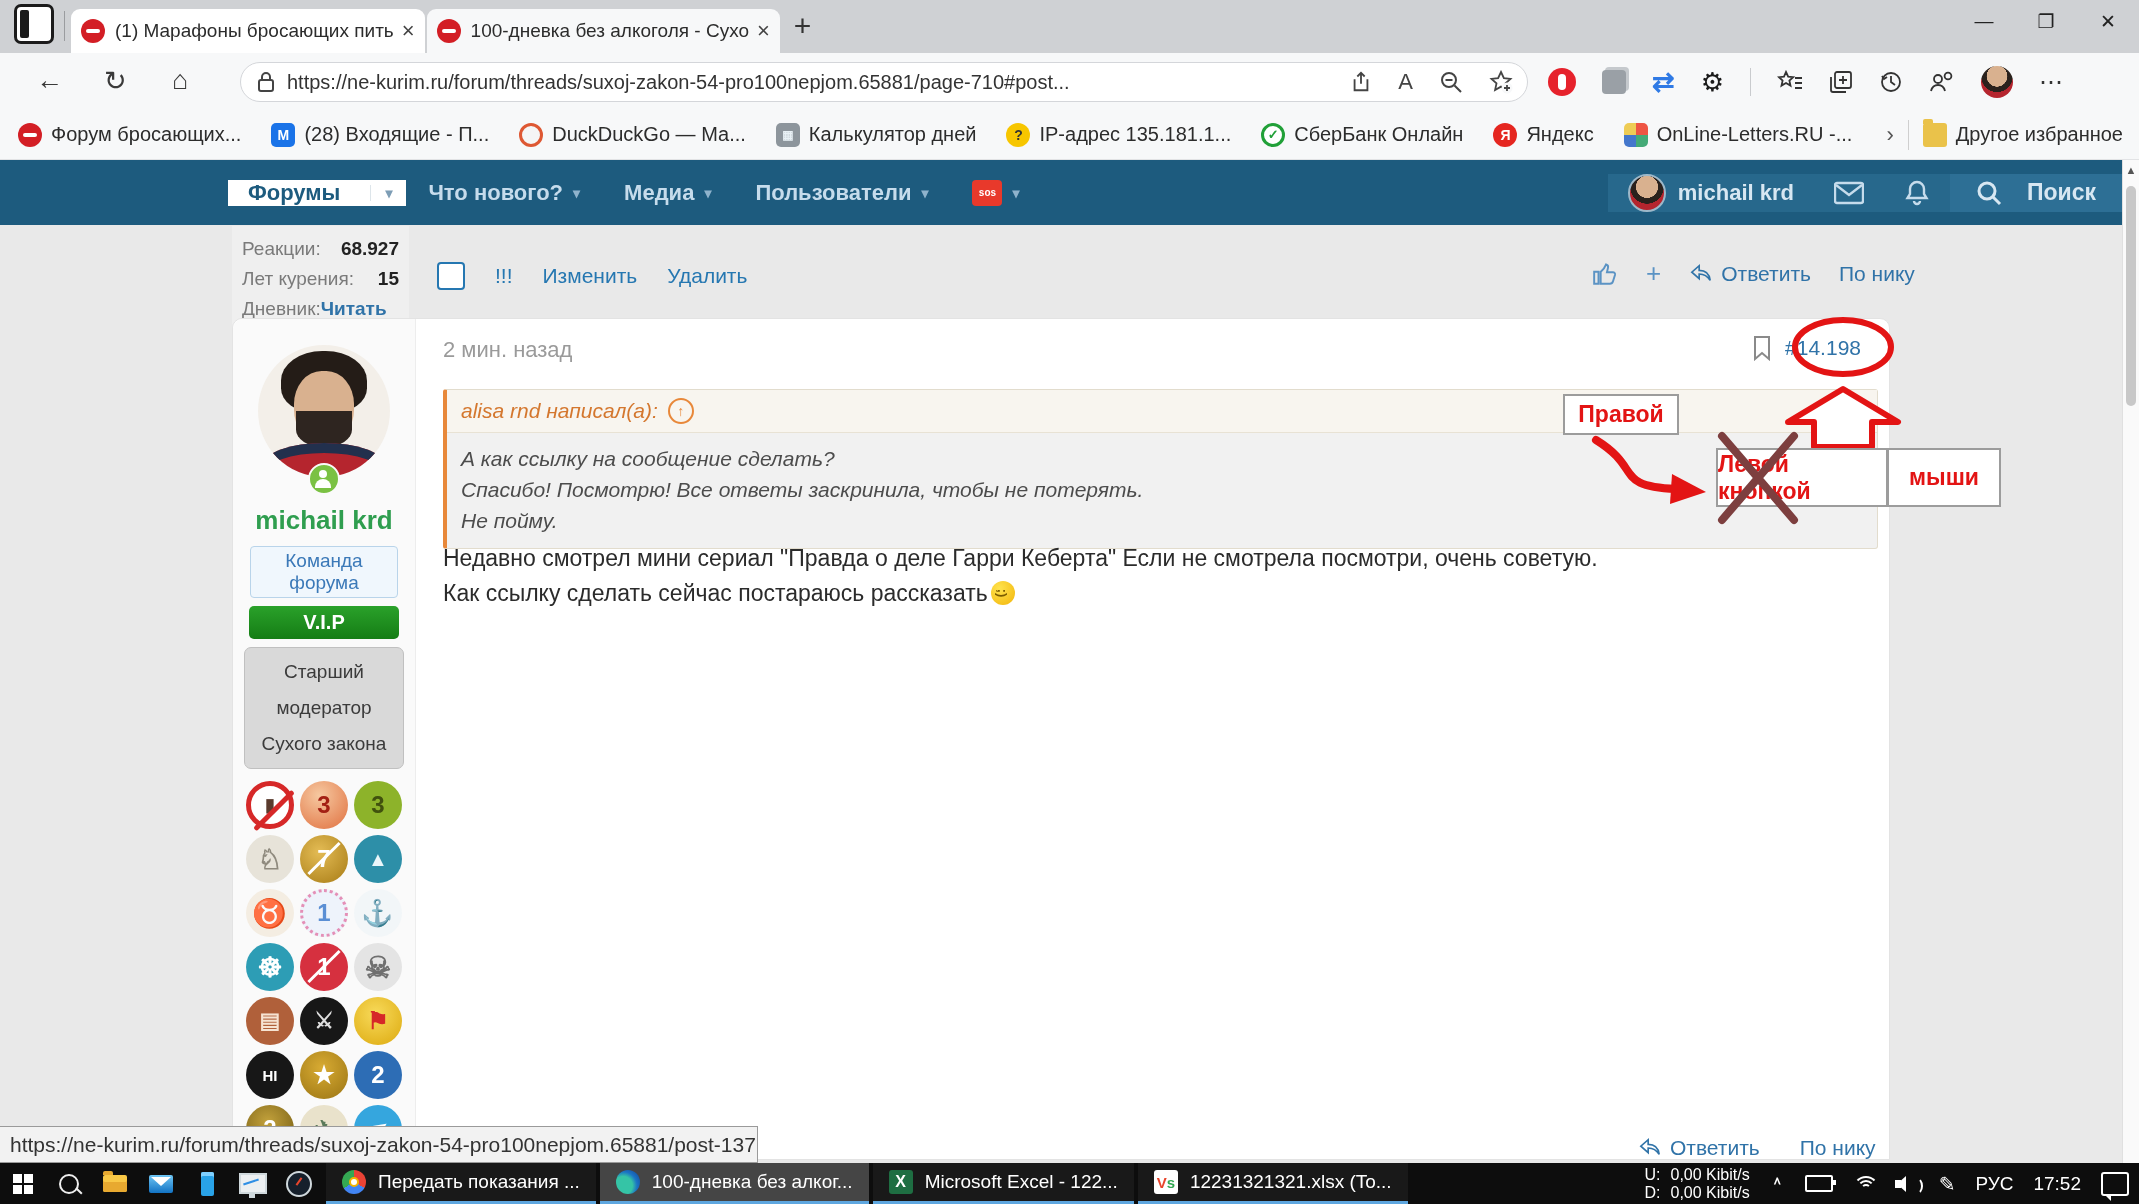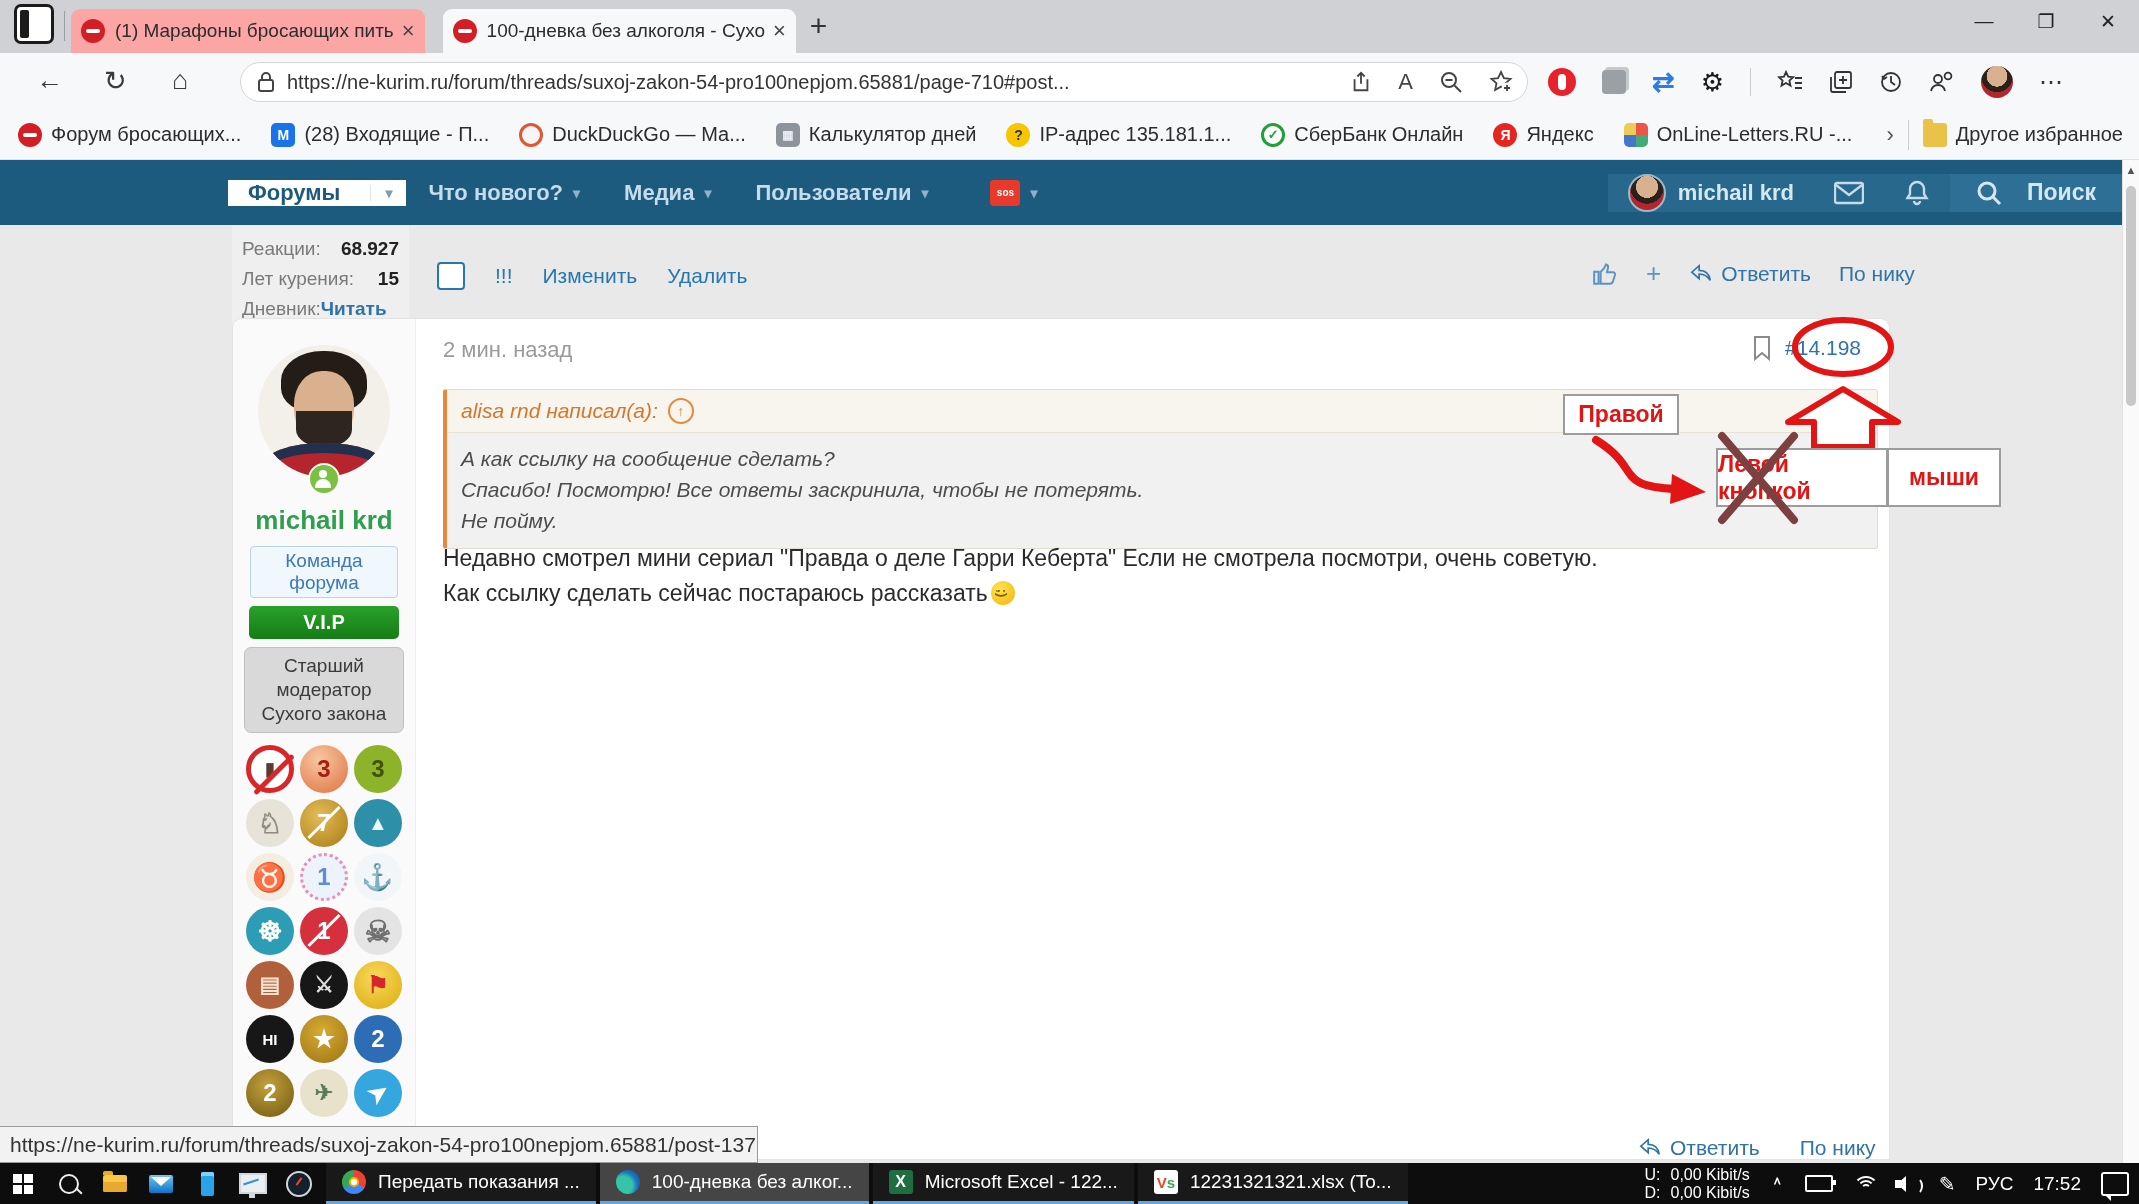--- a/index.html
+++ b/index.html
@@ -5,21 +5,21 @@
   html,body{margin:0;padding:0;background:#888;}
   .root{position:relative;width:2139px;height:1204px;overflow:hidden;
         font-family:"Liberation Sans",sans-serif;background:#e9e9e9;}
 
   
   .titlebar{position:absolute;left:0;top:0;width:2139px;height:53px;background:#cfd1d4;display:flex;align-items:flex-end;}
   .tabctl{width:34px;height:34px;margin:0 10px 9px 14px;border:3px solid #1b1b1b;border-radius:7px;position:relative;background:#fff;}
   .tabctl:before{content:"";position:absolute;left:3px;top:3px;bottom:3px;width:9px;background:#1b1b1b;border-radius:2px;}
   .tbdiv{width:1px;height:30px;background:#9a9c9f;margin:0 6px 12px 0;}
   .tab{display:flex;align-items:center;height:44px;border-radius:9px 9px 0 0;padding:0 10px;max-width:370px;min-width:330px;}
-  .tab.inactive{background:#fca5a5;margin-right:18px;}
+  .tab.inactive{background:#ffffff;margin-right:2px;}
   .tab.active{background:#f7f8f9;}
   .fav{flex:0 0 24px;height:24px;border-radius:50%;background:#d31e25;position:relative;margin-right:10px;}
   .fav:before{content:"";position:absolute;left:5px;top:10px;width:14px;height:4px;background:#fff;border-radius:2px;}
   .tlabel{flex:1;font-size:19px;color:#2c2c2c;white-space:nowrap;overflow:hidden;}
   .tclose{flex:0 0 auto;font-size:22px;color:#444;margin-left:8px;cursor:default;}
   .newtab{font-size:30px;color:#333;margin:0 0 10px 14px;}
   .wincontrols{margin-left:auto;display:flex;align-self:flex-start;}
   .wbtn{width:62px;height:42px;display:flex;align-items:center;justify-content:center;font-size:19px;color:#222;}
 
   
@@ -58,21 +58,21 @@
 
   
   .fnav{position:absolute;left:0;top:160px;width:2122px;height:65px;background:#1d5b7e;display:flex;align-items:center;}
   .fnav .spacerL{width:228px;}
   .fitem{display:flex;align-items:center;gap:10px;padding:0 22px;color:#c6dcec;font-size:22px;font-weight:bold;}
   .fitem .chev{font-size:14px;color:#8fb3cc;}
   .fitem.active{background:#fff;color:#1d5b7e;padding:0;}
   .fitem.active .lbl{padding:0 20px;}
   .fitem.active .chevbox{border-left:1px solid #dde5ea;height:100%;display:flex;align-items:center;padding:0 14px;}
   .fitem.active .chev{color:#7d9db5;}
-  .sos{width:30px;height:26px;background:#e8392b;border-radius:4px;color:#fff;font-size:10px;font-weight:bold;display:flex;align-items:center;justify-content:center;margin-left:18px;}
+  .sos{width:30px;height:26px;background:#e8392b;border-radius:4px;color:#fff;font-size:10px;font-weight:bold;display:flex;align-items:center;justify-content:center;}
   .fright{margin-left:auto;display:flex;align-items:stretch;}
   .fuser{display:flex;align-items:center;gap:12px;background:#27688c;padding:0 20px;}
   .fuser .uav{width:34px;height:34px;border-radius:50%;background:radial-gradient(circle at 50% 32%,#d9b18f 0 38%,#2a211c 39% 58%,#b5252e 59% 100%);border:2px solid #9db8c9;}
   .funame{color:#d7e7f2;font-size:22px;font-weight:bold;}
   .ficon{display:flex;align-items:center;padding:0 20px;background:#27688c;color:#c6dcec;}
   .fsearch{display:flex;align-items:center;gap:25px;background:#2d6f95;padding:0 26px;color:#d7e7f2;font-size:23px;font-weight:bold;}
 
   
   .pstats{position:absolute;left:232px;top:226px;width:177px;background:#efefef;border-radius:0 0 8px 8px;padding:8px 10px 10px;box-sizing:border-box;}
   .prow{display:flex;justify-content:space-between;font-size:19px;line-height:30px;}
@@ -91,21 +91,21 @@
   .bigav .hair{position:absolute;left:23px;top:6px;width:86px;height:62px;background:#241c17;border-radius:48% 48% 40% 40%;}
   .bigav .face{position:absolute;left:36px;top:26px;width:60px;height:72px;background:#d9b18f;border-radius:46%;}
   .bigav .beard{position:absolute;left:38px;top:66px;width:56px;height:36px;background:#2e2520;border-radius:0 0 48% 48%;}
   .bigav .jersey{position:absolute;left:6px;bottom:-8px;width:120px;height:42px;background:#b5252e;border-radius:50% 50% 0 0;box-shadow:inset 0 10px 0 #22304d;}
   .online{width:28px;height:28px;border-radius:50%;background:#7ac143;margin:-14px auto 0;position:relative;z-index:2;border:2px solid #fafafa;}
   .online:before{content:"";position:absolute;left:9px;top:5px;width:8px;height:8px;border-radius:50%;background:#fff;}
   .online:after{content:"";position:absolute;left:5px;top:14px;width:16px;height:9px;border-radius:8px 8px 0 0;background:#fff;}
   .uname{margin-top:10px;font-size:26px;font-weight:bold;color:#2f9e4f;}
   .rbadge1{margin:10px auto 0;width:146px;font-size:19px;color:#3b79b8;background:#f0f7fd;border:1px solid #b9d4ea;border-radius:4px;padding:3px 0;}
   .rbadge2{margin:8px auto 0;width:150px;font-size:20px;font-weight:bold;color:#fff;background:linear-gradient(#2aa12a,#157d15);border-radius:5px;padding:5px 0;}
-  .rbadge3{margin:8px auto 0;width:150px;font-size:19px;color:#3b3b3b;background:#d9d9d9;border:1px solid #c0c0c0;border-radius:7px;padding:6px 4px;line-height:24px;}
+  .rbadge3{margin:8px auto 0;width:150px;font-size:19px;color:#3b3b3b;background:#d9d9d9;border:1px solid #c0c0c0;border-radius:7px;padding:6px 4px;line-height:36px;}
   .awards{margin:12px auto 0;width:168px;display:flex;flex-wrap:wrap;gap:6px;justify-content:center;}
   .aw{width:48px;height:48px;border-radius:50%;display:flex;align-items:center;justify-content:center;font-size:24px;font-weight:bold;position:relative;box-sizing:border-box;}
   .aw.slash:after{content:"";position:absolute;left:-4px;top:22px;width:54px;height:5px;background:#d62828;border-radius:3px;transform:rotate(-45deg);}
   .aw.slashw:after{content:"";position:absolute;left:2px;top:22px;width:44px;height:3px;background:#fff;transform:rotate(-45deg);}
   .aw1{background:#fff;border:5px solid #d62828;color:#5a3b2d;font-size:18px;}
   .aw2{background:radial-gradient(circle at 40% 30%,#f6c8a0,#e0703f);color:#a32014;}
   .aw3{background:#8db32a;color:#41510e;}
   .aw4{background:#e7e3d9;color:#8f8a7e;font-size:28px;}
   .aw5{background:radial-gradient(circle at 40% 35%,#e4bc55,#a77b15);color:#fff;}
   .aw6{background:#2d8fa8;color:#eaf6fa;font-size:20px;}

